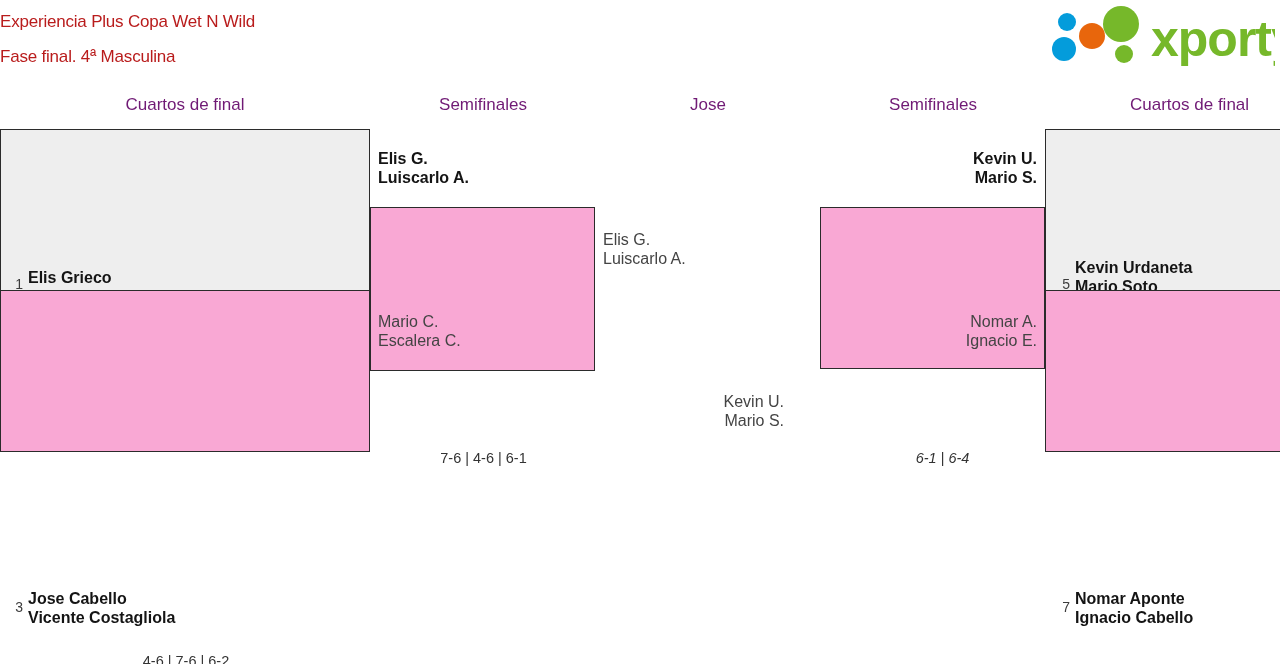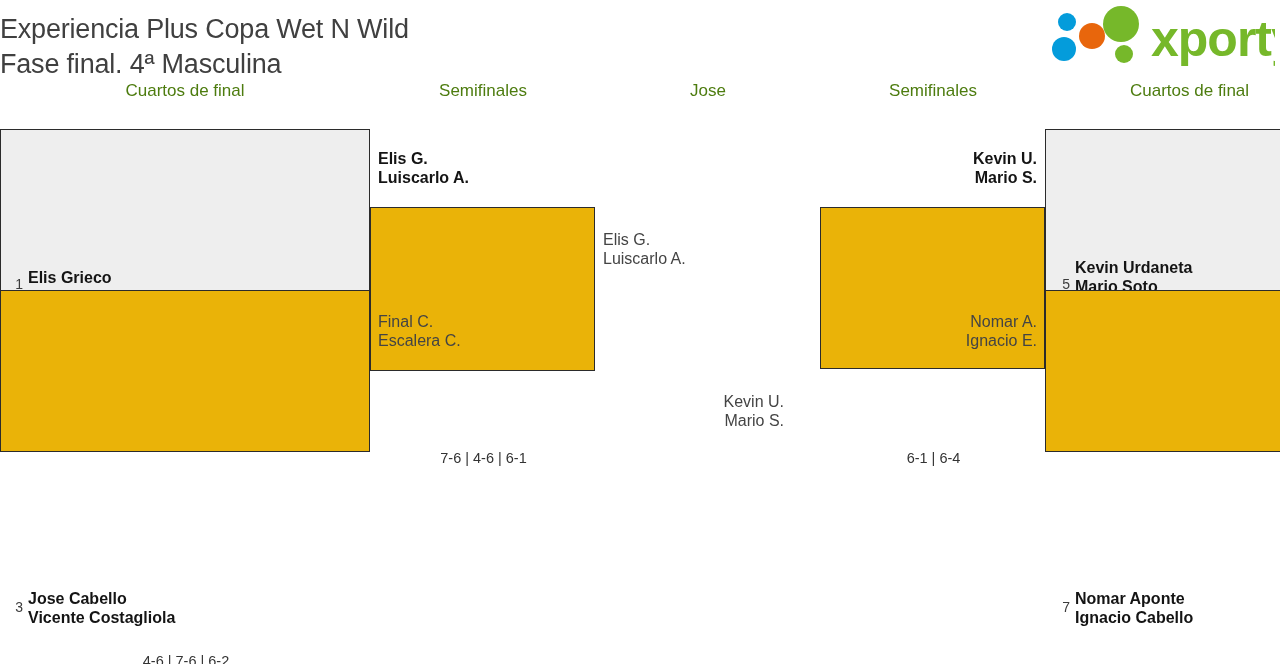--- a/index.html
+++ b/index.html
@@ -10,38 +10,38 @@
     font-family:"Liberation Sans","DejaVu Sans",sans-serif;
     color:#1a1a1a;
     overflow:hidden;
     position:relative;
   }
   .root{position:absolute;left:0;top:0;width:1280px;height:664px;}
 
   
   .title{
     position:absolute;left:0;top:0;width:900px;
-    font-size:27px;line-height:35px;font-weight:400;
-    color:#404040;letter-spacing:-0.2px;
-    padding-top:12px;
+    font-size:17px;line-height:35px;font-weight:400;
+    color:#b91c1c;letter-spacing:-0.2px;
+    padding-top:4px;
   }
   .title .l2{display:block;}
 
   .logo{position:absolute;left:1045px;top:6px;width:230px;height:62px;}
   .logo svg{display:block;}
 
   
   .colhead{
-    position:absolute;top:80px;
-    font-size:17px;line-height:22px;color:#4d7c0f;
+    position:absolute;top:94px;
+    font-size:17px;line-height:22px;color:#701a75;
     text-align:center;white-space:nowrap;
   }
 
   
-  .box{position:absolute;box-sizing:border-box;border:1px solid #2b2b2b;background:#eab308;}
+  .box{position:absolute;box-sizing:border-box;border:1px solid #2b2b2b;background:#f9a8d4;}
   .box.gray{background:#eeeeee;}
 
   .seed{
     position:absolute;font-size:14px;color:#3c3c3c;
     width:20px;text-align:right;
   }
   .team{
     position:absolute;font-size:16px;line-height:18.5px;
     white-space:nowrap;
   }
@@ -107,35 +107,35 @@
   </div>
 
   <div class="box" style="left:370px;top:207px;width:225px;height:164px;">
     <div class="score" style="left:0px;top:242px;width:225px;">7-6 | 4-6 | 6-1</div>
   </div>
   <div class="team win" style="left:378px;top:150px;">
     <span class="ln">Elis G.</span>
     <span class="ln">Luiscarlo A.</span>
   </div>
   <div class="team lose" style="left:378px;top:313px;">
-    <span class="ln">Final C.</span>
+    <span class="ln">Mario C.</span>
     <span class="ln">Escalera C.</span>
   </div>
 
   <div class="team lose" style="left:603px;top:231px;">
     <span class="ln">Elis G.</span>
     <span class="ln">Luiscarlo A.</span>
   </div>
   <div class="team lose right" style="left:640px;top:393px;width:144px;">
     <span class="ln">Kevin U.</span>
     <span class="ln">Mario S.</span>
   </div>
 
   <div class="box" style="left:820px;top:207px;width:225px;height:162px;">
-    <div class="score" style="left:0px;top:242px;width:225px;">6-1 | 6-4</div>
+    <div class="score" style="left:9px;top:242px;width:225px;font-style:italic;">6-1 | 6-4</div>
   </div>
   <div class="team win right" style="left:877px;top:150px;width:160px;">
     <span class="ln">Kevin U.</span>
     <span class="ln">Mario S.</span>
   </div>
   <div class="team lose right" style="left:877px;top:313px;width:160px;">
     <span class="ln">Nomar A.</span>
     <span class="ln">Ignacio E.</span>
   </div>
 

